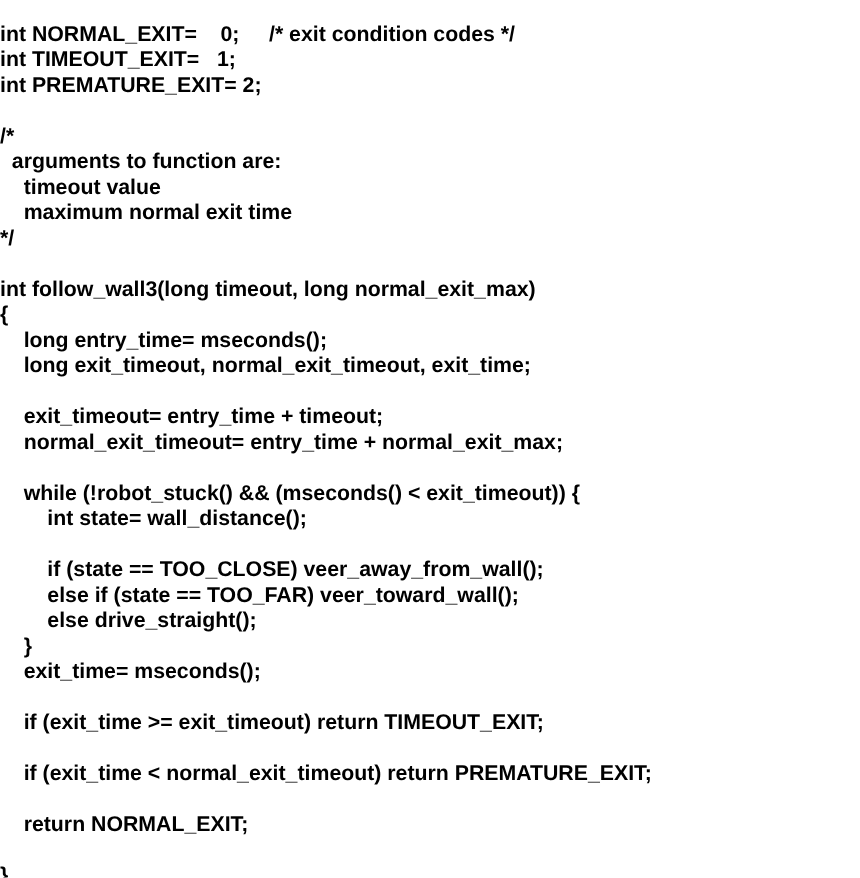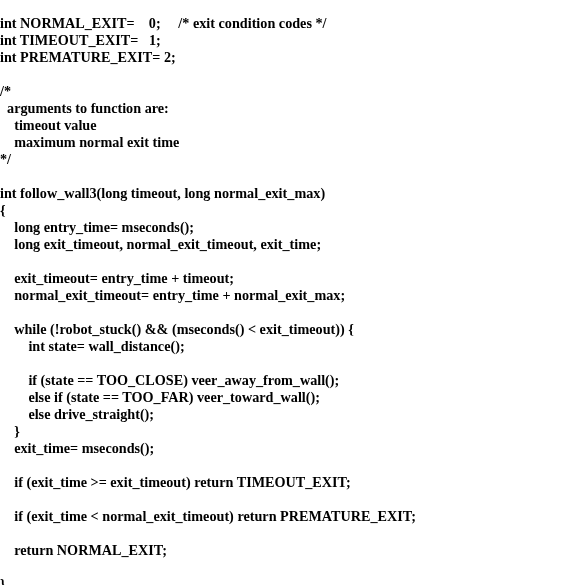--- a/index.html
+++ b/index.html
@@ -29,21 +29,21 @@
     padding: 1px 0 0 0;
     box-sizing: border-box;
     -webkit-font-smoothing: none;
     font-smooth: never;
   }
   .code-line {
     display: block;
     height: 17px;
     line-height: 17px;
     white-space: pre;
-    font-family: Liberation Serif, serif;
+    font-family: Liberation Sans, sans-serif;
     font-weight: bold;
     color: #000000;
     min-height: 17px;
   }
   .code-line:empty::before {
     content: " ";
   }
 </style>
 </head>
 <body>

